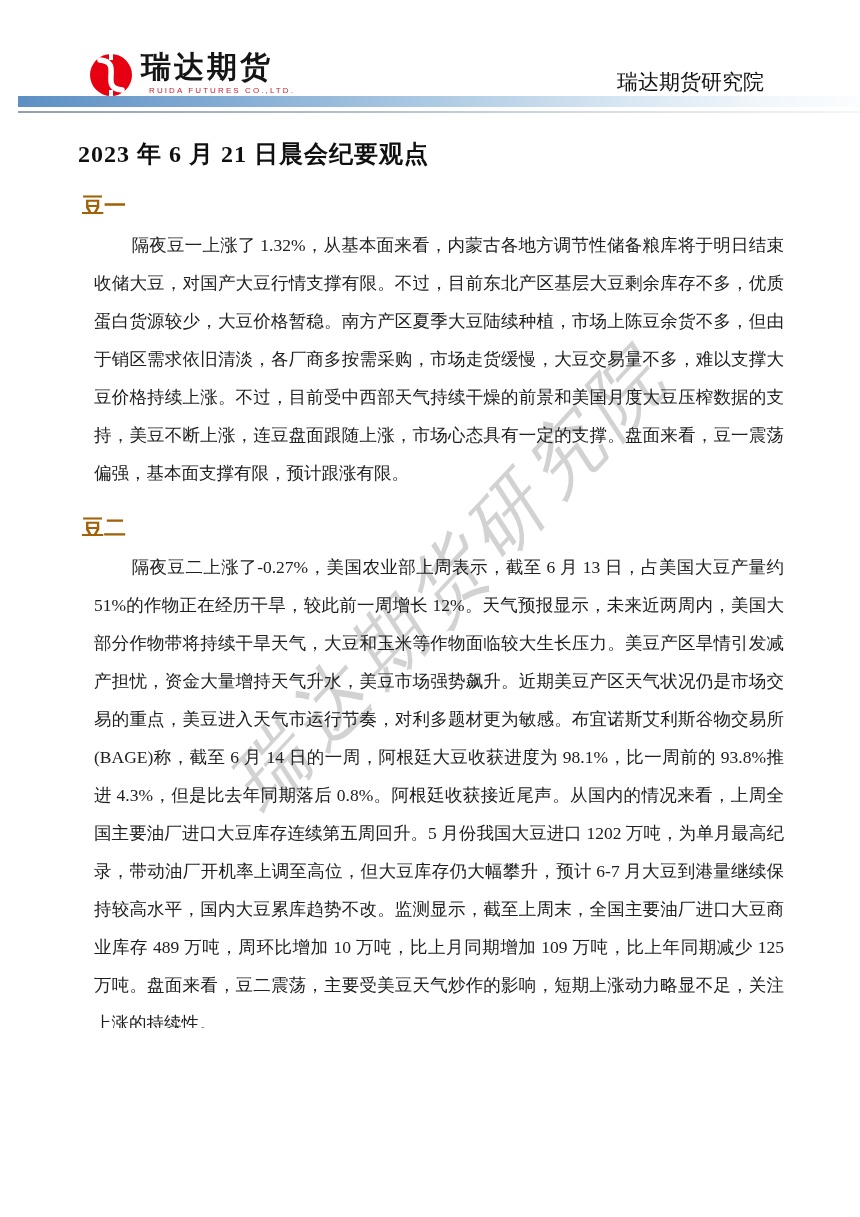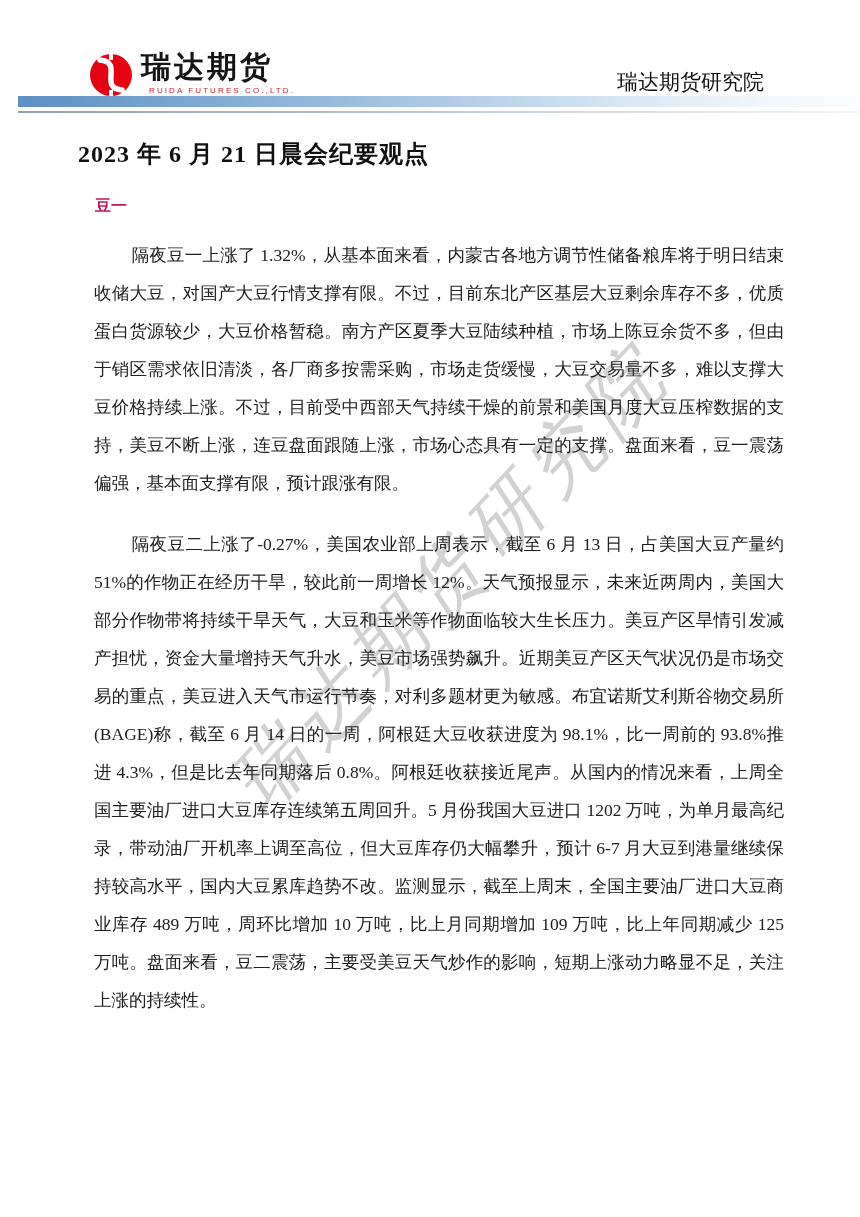--- a/index.html
+++ b/index.html
@@ -76,24 +76,24 @@
     text-align: center;
     font-size: 20px;
     font-weight: bold;
     color: #fa4b2b;
     margin-top: 17px;
     letter-spacing: 2px;
   }
   .section { margin-top: 23px; }
   .section-heading {
     font-family: "Liberation Sans", sans-serif;
-    font-size: 16px;
+    font-size: 22px;
     font-weight: bold;
-    color: #be185d;
-    margin: 17px;
+    color: #a16207;
+    margin: 4px;
     line-height: 26px;
   }
   .section-body {
     margin: 7px 0 0 16px;
     font-size: 17.5px;
     line-height: 38px;
     text-align: justify;
     text-indent: 2.15em;
     color: #202020;
   }
@@ -164,20 +164,21 @@
 
   <div class="main">
     <h1 class="doc-title">2023 年 6 月 21 日晨会纪要观点</h1>
 
     <div class="section">
       <h2 class="section-heading">豆一</h2>
       <p class="section-body">隔夜豆一上涨了 1.32%，从基本面来看，内蒙古各地方调节性储备粮库将于明日结束收储大豆，对国产大豆行情支撑有限。不过，目前东北产区基层大豆剩余库存不多，优质蛋白货源较少，大豆价格暂稳。南方产区夏季大豆陆续种植，市场上陈豆余货不多，但由于销区需求依旧清淡，各厂商多按需采购，市场走货缓慢，大豆交易量不多，难以支撑大豆价格持续上涨。不过，目前受中西部天气持续干燥的前景和美国月度大豆压榨数据的支持，美豆不断上涨，连豆盘面跟随上涨，市场心态具有一定的支撑。盘面来看，豆一震荡偏强，基本面支撑有限，预计跟涨有限。</p>
     </div>
 
     <div class="section">
+      <h2 class="section-heading">豆二</h2>
       <p class="section-body">隔夜豆二上涨了-0.27%，美国农业部上周表示，截至 6 月 13 日，占美国大豆产量约 51%的作物正在经历干旱，较此前一周增长 12%。天气预报显示，未来近两周内，美国大部分作物带将持续干旱天气，大豆和玉米等作物面临较大生长压力。美豆产区旱情引发减产担忧，资金大量增持天气升水，美豆市场强势飙升。近期美豆产区天气状况仍是市场交易的重点，美豆进入天气市运行节奏，对利多题材更为敏感。布宜诺斯艾利斯谷物交易所(BAGE)称，截至 6 月 14 日的一周，阿根廷大豆收获进度为 98.1%，比一周前的 93.8%推进 4.3%，但是比去年同期落后 0.8%。阿根廷收获接近尾声。从国内的情况来看，上周全国主要油厂进口大豆库存连续第五周回升。5 月份我国大豆进口 1202 万吨，为单月最高纪录，带动油厂开机率上调至高位，但大豆库存仍大幅攀升，预计 6-7 月大豆到港量继续保持较高水平，国内大豆累库趋势不改。监测显示，截至上周末，全国主要油厂进口大豆商业库存 489 万吨，周环比增加 10 万吨，比上月同期增加 109 万吨，比上年同期减少 125 万吨。盘面来看，豆二震荡，主要受美豆天气炒作的影响，短期上涨动力略显不足，关注上涨的持续性。</p>
     </div>
 
     <div class="section">
       <h2 class="section-heading">苹果</h2>
     </div>
   </div>
 
   <div class="footer-rule"></div>
   <div class="footer-row">

